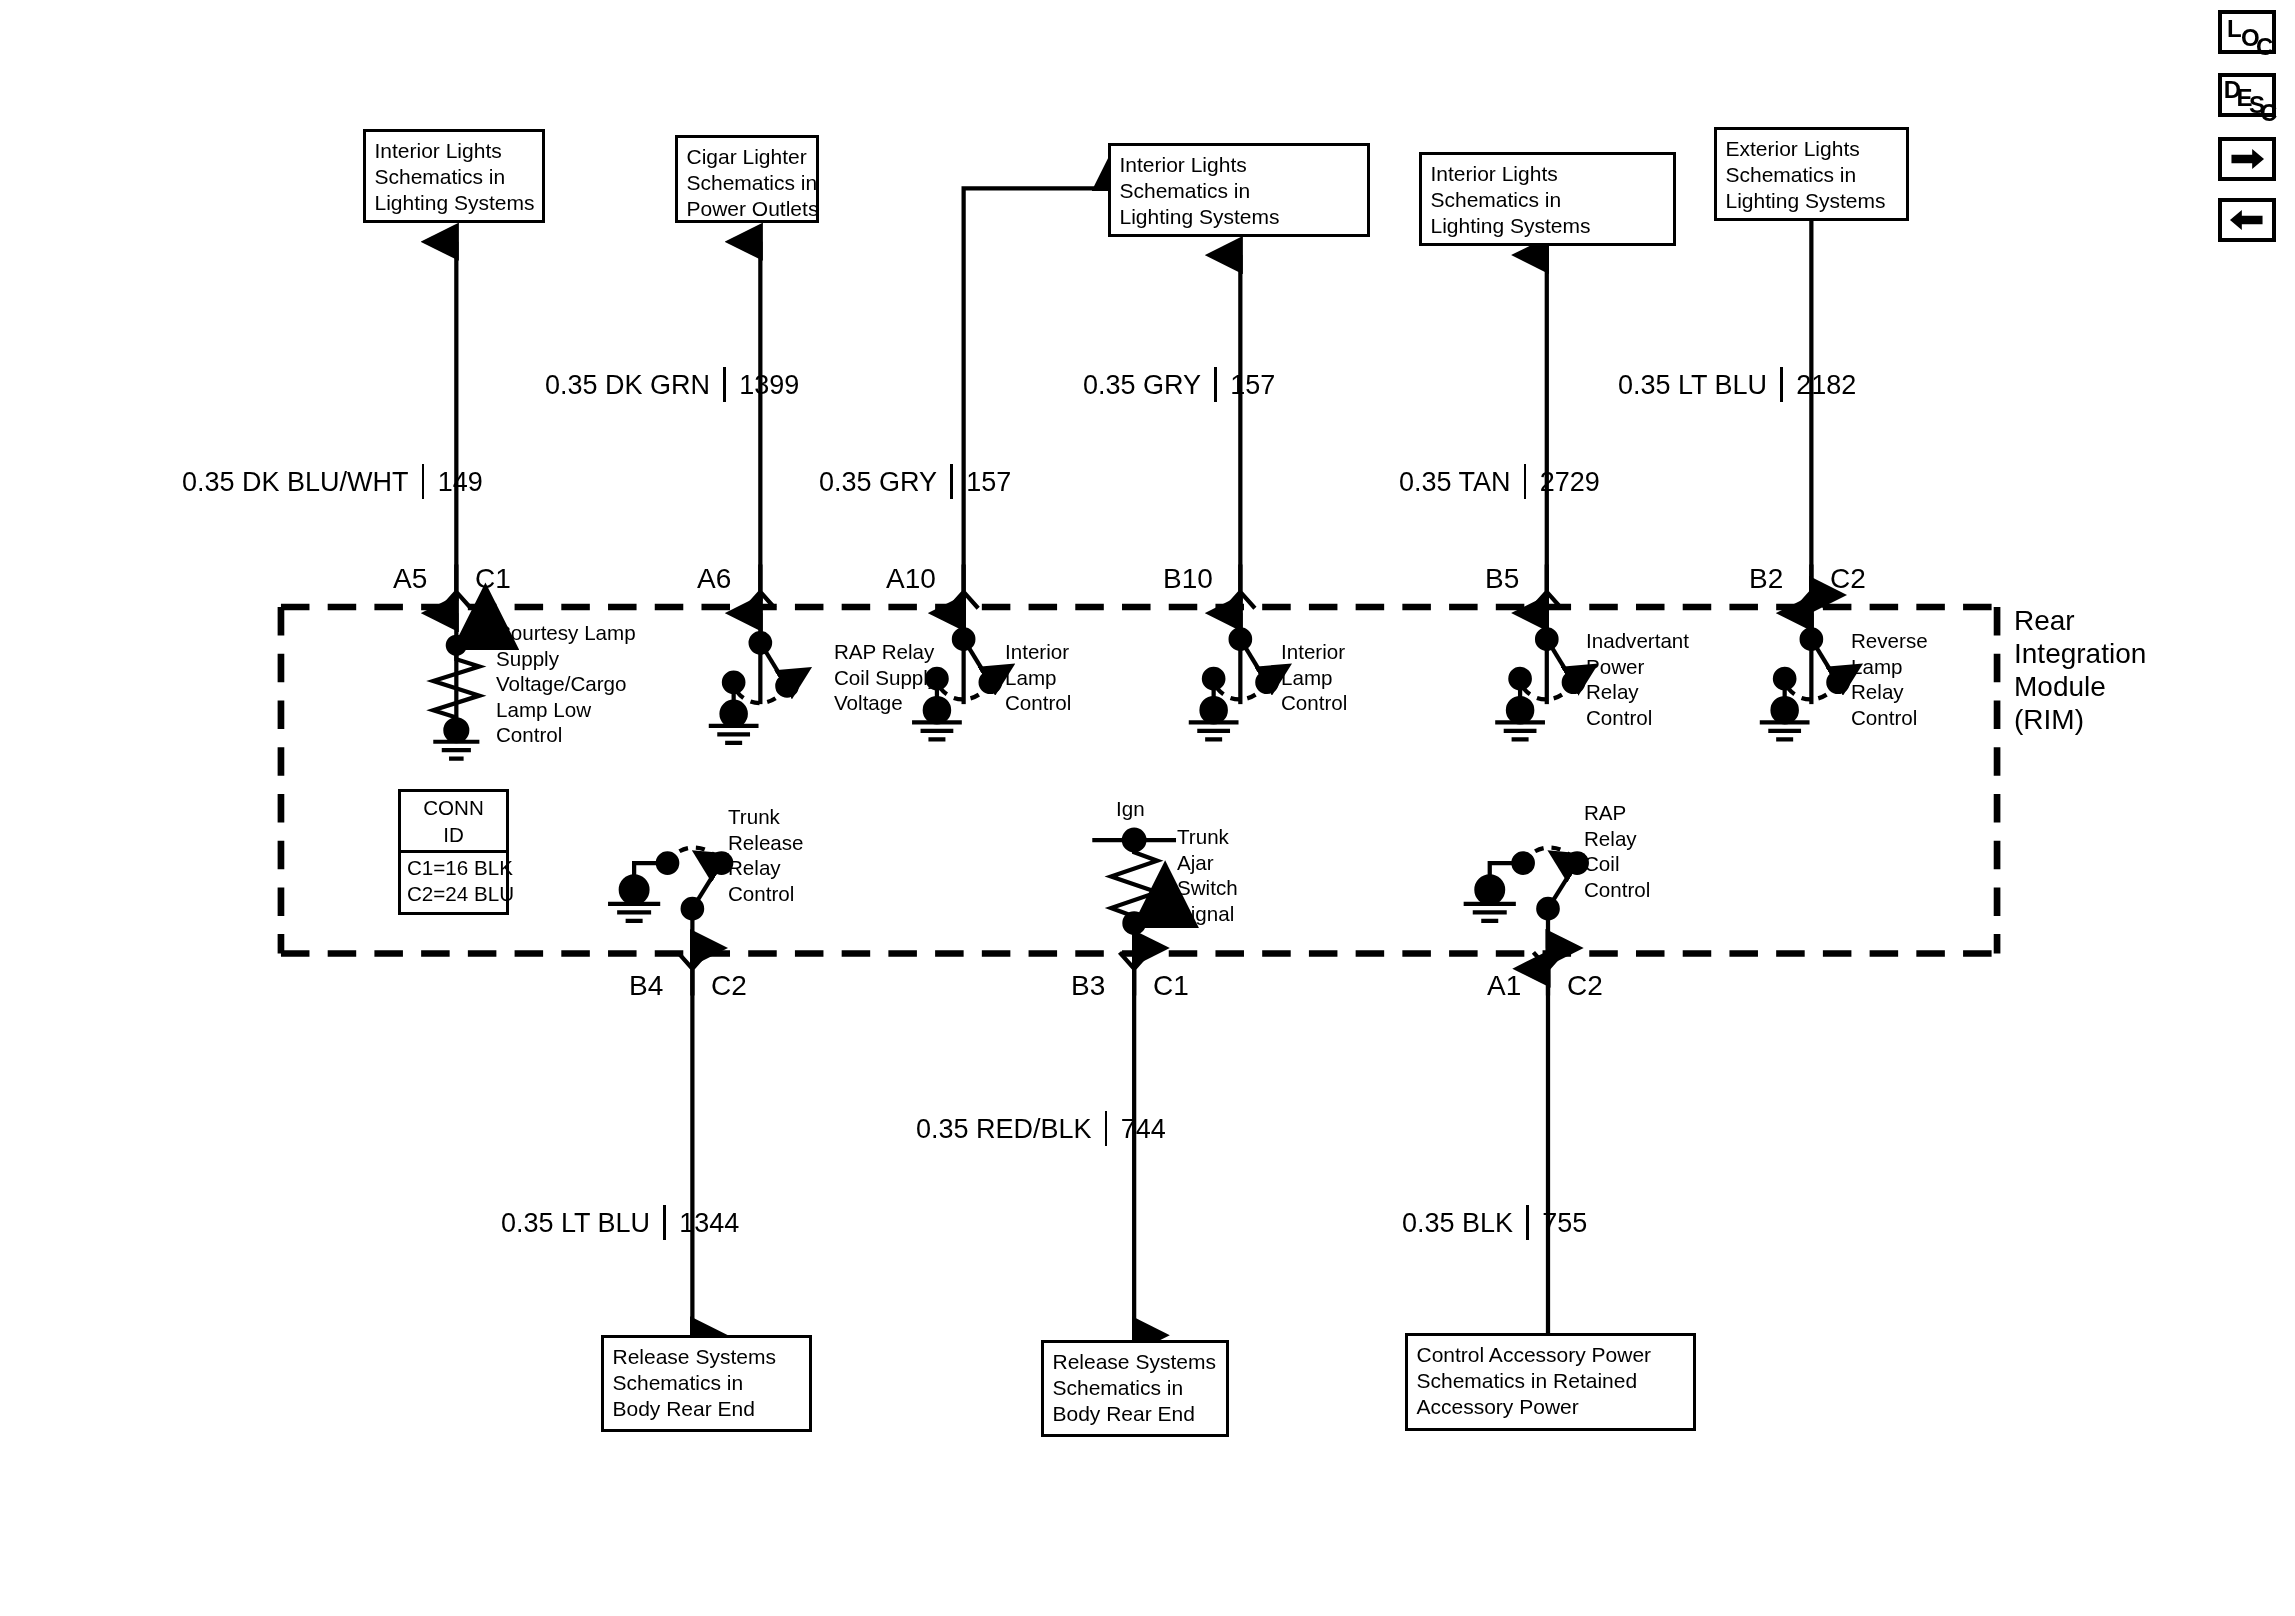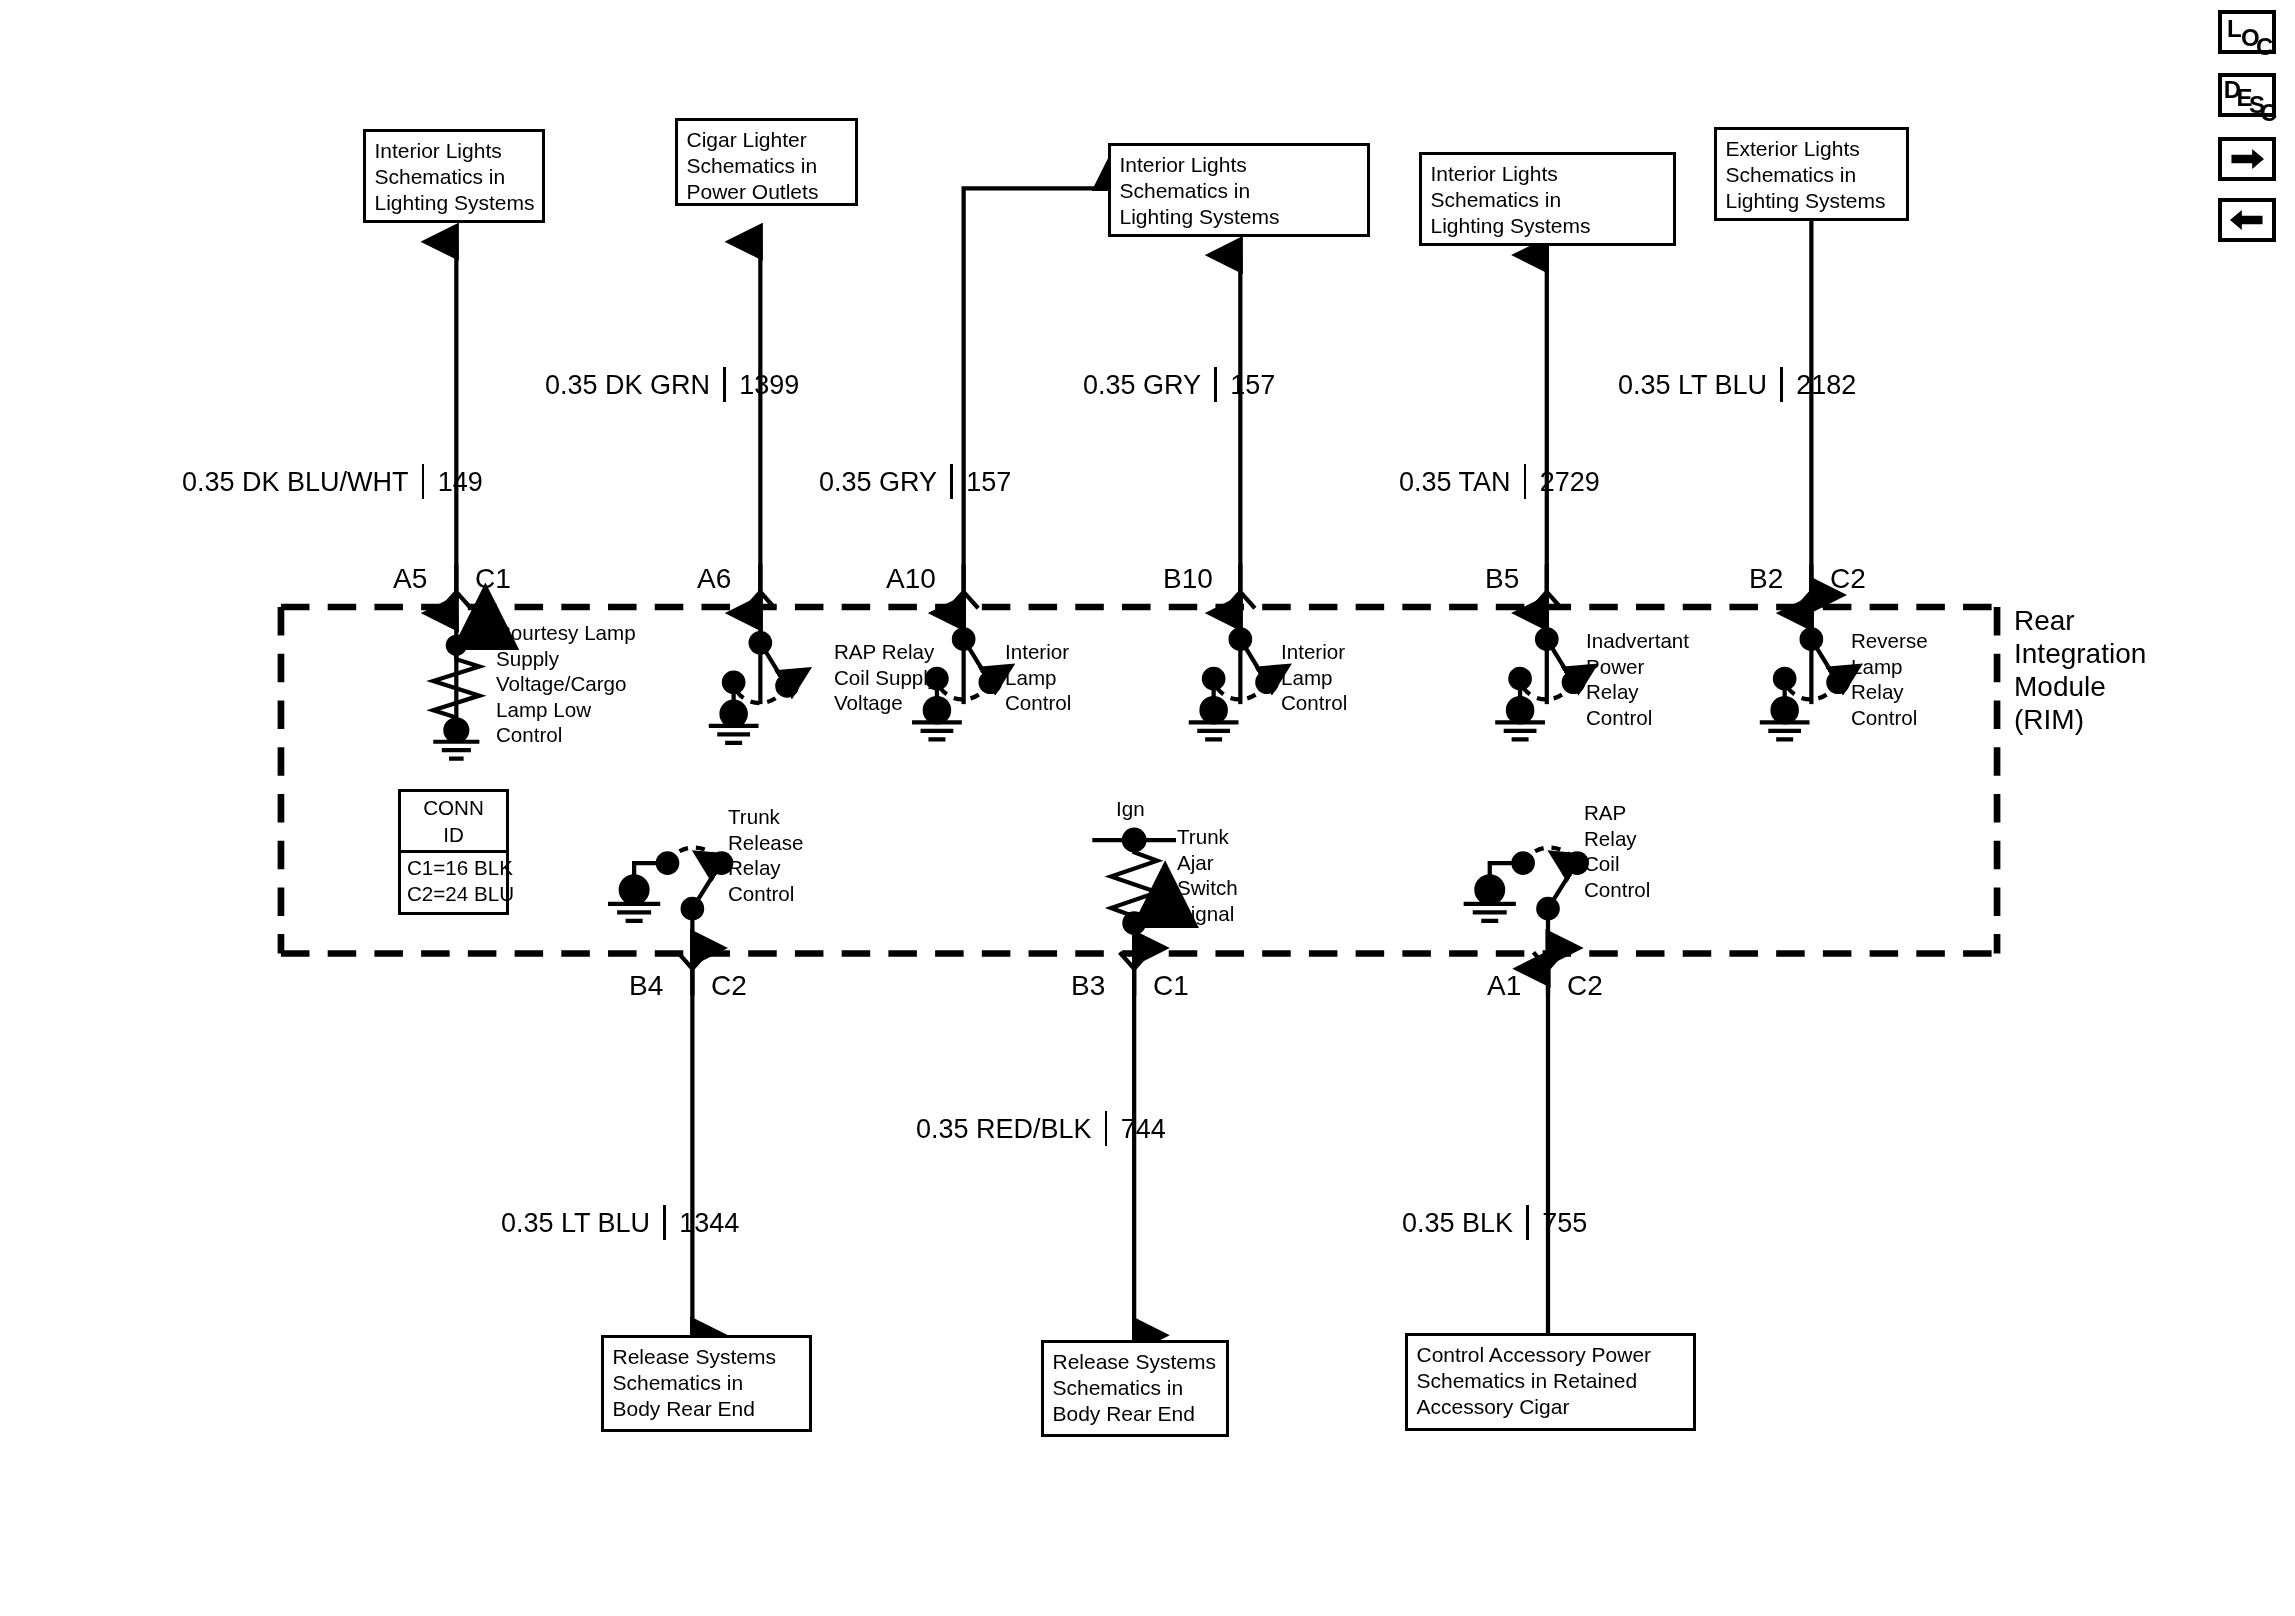--- a/index.html
+++ b/index.html
@@ -237,21 +237,21 @@
 
     </g>
   </svg>
 
   <div class="ref-box" style="left:363px;top:129px;width:182px;height:94px;">
     <div class="ln">Interior Lights</div>
     <div class="ln">Schematics in</div>
     <div class="ln">Lighting Systems</div>
   </div>
 
-  <div class="ref-box" style="left:675px;top:118px;width:183px;height:88px;">
+  <div class="ref-box" style="left:675px;top:135px;width:144px;height:88px;">
     <div class="ln">Cigar Lighter</div>
     <div class="ln">Schematics in</div>
     <div class="ln">Power Outlets</div>
   </div>
 
   <div class="ref-box" style="left:1108px;top:143px;width:262px;height:94px;">
     <div class="ln">Interior Lights</div>
     <div class="ln">Schematics in</div>
     <div class="ln">Lighting Systems</div>
   </div>
@@ -276,21 +276,21 @@
 
   <div class="ref-box" style="left:1041px;top:1340px;width:188px;height:97px;">
     <div class="ln">Release Systems</div>
     <div class="ln">Schematics in</div>
     <div class="ln">Body Rear End</div>
   </div>
 
   <div class="ref-box" style="left:1405px;top:1333px;width:291px;height:98px;">
     <div class="ln">Control Accessory Power</div>
     <div class="ln">Schematics in Retained</div>
-    <div class="ln">Accessory Cigar</div>
+    <div class="ln">Accessory Power</div>
   </div>
 
   <div class="wire-label" style="left:182px;top:464px;">
     <span class="wl-color">0.35 DK BLU/WHT</span>
     <span class="wl-sep"></span>
     <span class="wl-num">149</span>
   </div>
 
   <div class="wire-label" style="left:545px;top:367px;">
     <span class="wl-color">0.35 DK GRN</span>

